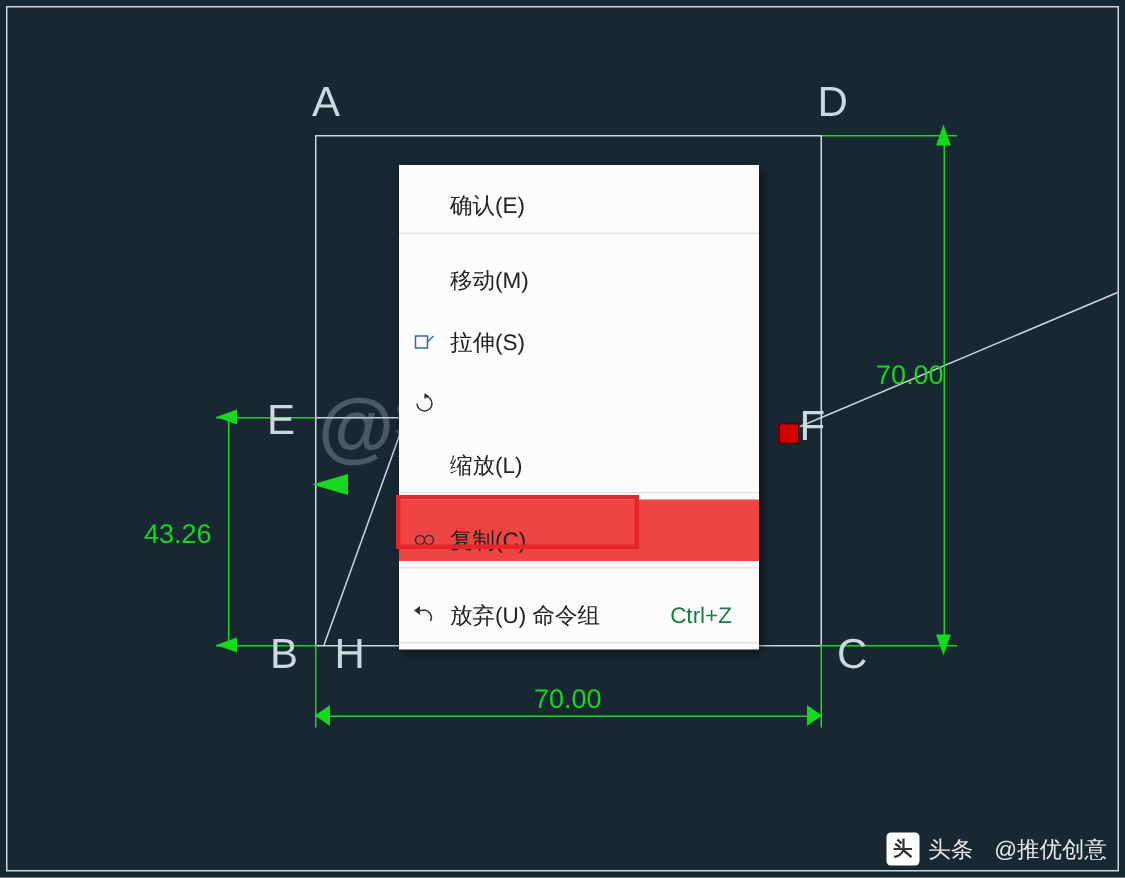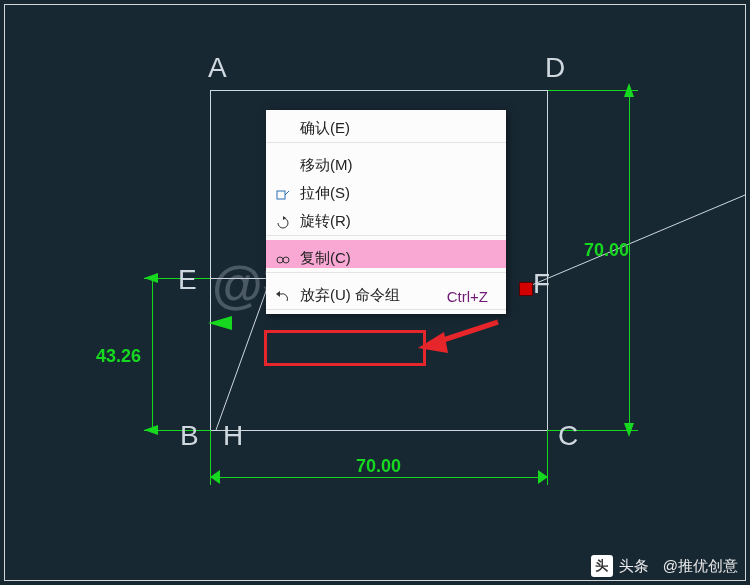--- a/index.html
+++ b/index.html
@@ -1,29 +1,29 @@
 <!DOCTYPE html>
 <html><head>
 <meta charset="utf-8">
 <style>
 html,body{margin:0;padding:0;width:750px;height:585px;overflow:hidden;font-family:"Microsoft YaHei","Segoe UI",Arial,sans-serif}
 .canvas{position:relative;width:750px;height:585px;background:#182833}
 .border{position:absolute;left:4px;top:4px;right:4px;bottom:4px;border:1px solid #d2d6d8}
 .line{position:absolute;background:#cfd8de}
 .dim-line{position:absolute;background:#15d81f}
-.dim-text{position:absolute;color:#15d81f;font-size:18px;font-weight:700}
+.dim-text{position:absolute;color:#15d81f;font-size:18px;font-weight:400}
 .label{position:absolute;color:#cfd8de;font-size:28px;font-weight:400}
 .watermark{position:absolute;color:#a9b5bd;font-size:52px;font-weight:700;opacity:0.35;letter-spacing:2px}
 .menu{position:absolute;background:#fcfcfc;box-shadow:2px 2px 8px rgba(0,0,0,0.5);font-size:15px;color:#222}
-.menu-item{display:flex;align-items:flex-end;height:28px;padding:0 18px 0 0;cursor:default}
-.menu-item.hi{background:#f9a8d4}
+.menu-item{display:flex;align-items:center;height:28px;padding:13px 18px 0 0;cursor:default}
+.menu-item.hi{background:#ef4444}
 .menu-icon{width:34px;display:flex;justify-content:center;align-items:center}
 .menu-icon svg{width:16px;height:16px}
 .menu-label{flex:1}
-.menu-shortcut{margin-left:24px;color:#701a75}
+.menu-shortcut{margin-left:24px;color:#15803d}
 .menu-sep{height:1px;background:#e3e3e3;margin:4px 0}
 .redbox{position:absolute;border:3px solid #e7262b;pointer-events:none}
 .grip{position:absolute;width:12px;height:12px;background:#d30000;border:1px solid #5a0000}
 .footer{position:absolute;right:12px;bottom:8px;color:#eaeaea;font-size:15px;display:flex;align-items:center;gap:14px}
 .tt-icon{width:22px;height:22px;background:#fff;color:#333;border-radius:3px;display:flex;align-items:center;justify-content:center;font-size:13px;font-weight:700}
 .tri{position:absolute}
 </style>
 </head>
 <body>
 
@@ -100,21 +100,24 @@
         </span>
         <span class="menu-label">拉伸(S)</span>
       </div>
       <div class="menu-item">
         <span class="menu-icon">
           <svg viewBox="0 0 16 16">
             <path d="M8 3 A5 5 0 1 1 3 8" fill="none" stroke="#333"></path>
             <polygon points="8,1 8,5 11,3" fill="#333"></polygon>
           </svg>
         </span>
-        <span class="menu-label">旋转(R)</span>
+      </div>
+      <div class="menu-item">
+        <span class="menu-icon"></span>
+        <span class="menu-label">缩放(L)</span>
       </div>
       <div class="menu-sep"></div>
       <div class="menu-item hi">
         <span class="menu-icon">
           <svg viewBox="0 0 16 16">
             <circle cx="5" cy="8" r="3" fill="none" stroke="#333"></circle>
             <circle cx="11" cy="8" r="3" fill="none" stroke="#333"></circle>
           </svg>
         </span>
         <span class="menu-label">复制(C)</span>

